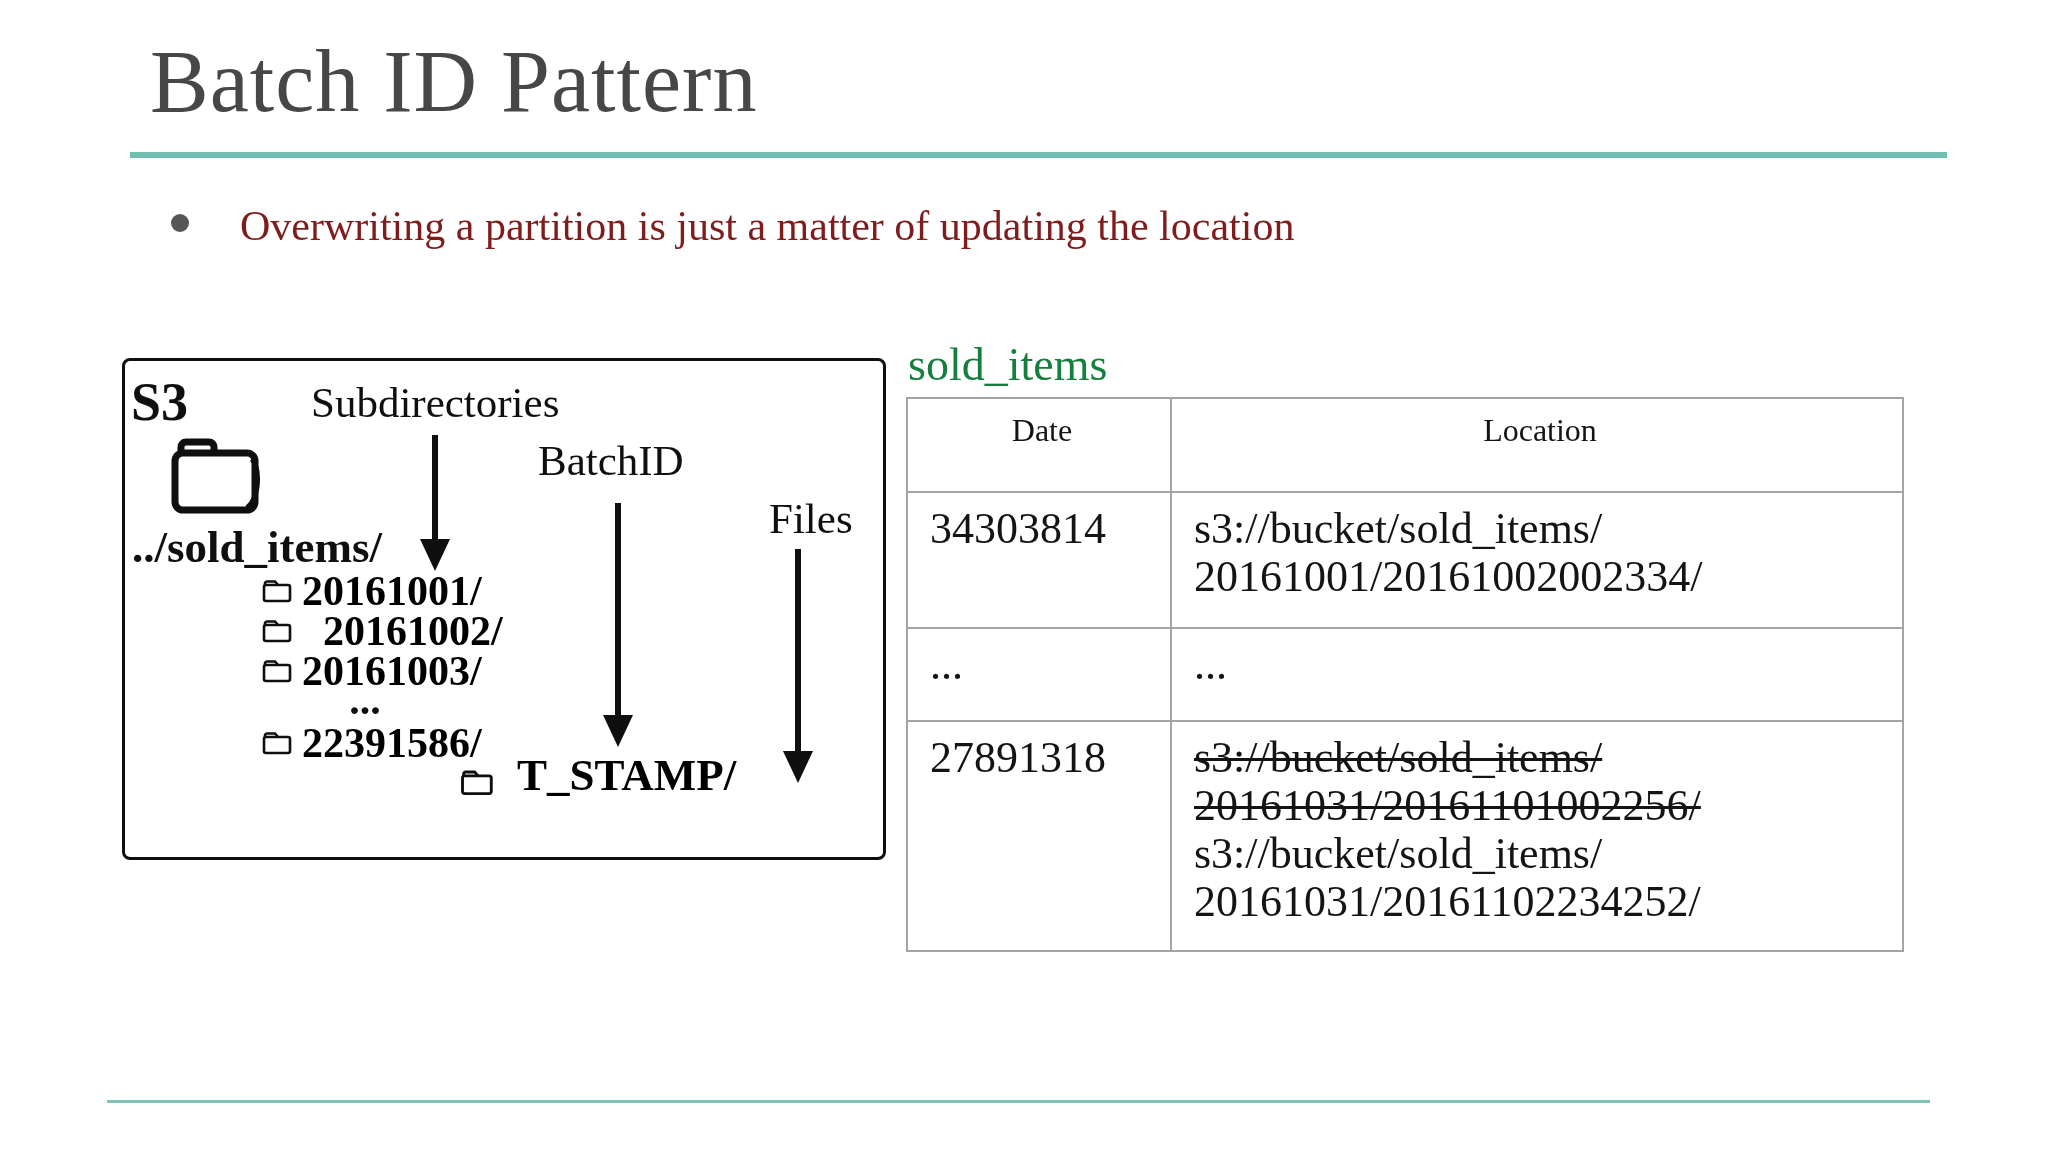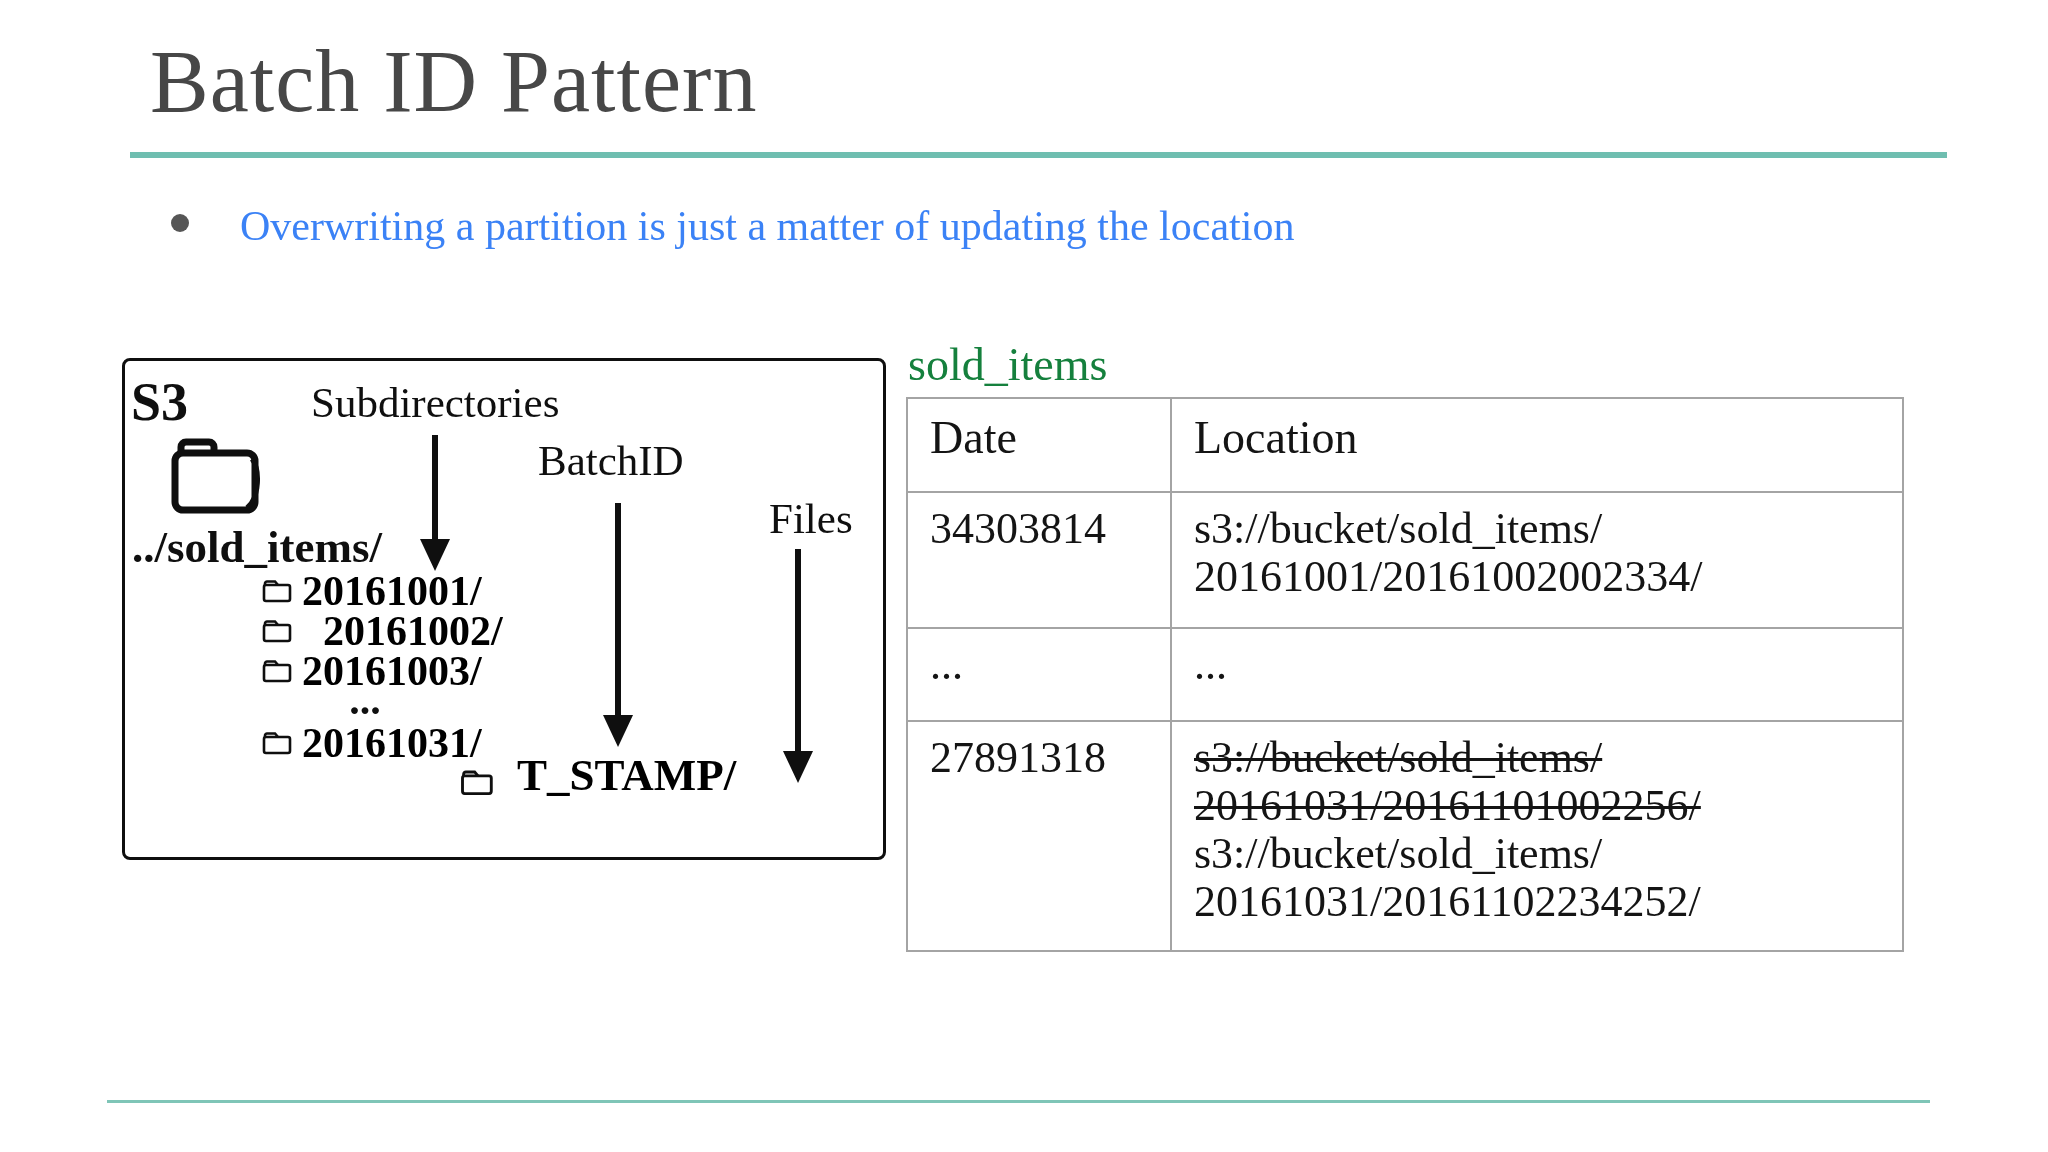--- a/index.html
+++ b/index.html
@@ -13,21 +13,21 @@
   
   .slide-title{
     left:150px;top:38px;font-size:88px;line-height:1;color:#474747;
     letter-spacing:1px;white-space:nowrap;
   }
   .title-divider{left:130px;top:152px;width:1817px;height:6px;background:#6fbeb0;}
   .bottom-divider{left:107px;top:1100px;width:1823px;height:3px;background:#7fc5b7;}
 
   
   .bullet-dot{left:171px;top:214px;width:18px;height:18px;border-radius:50%;background:#565656;}
-  .bullet-text{left:240px;top:203px;font-size:42px;line-height:1.1;color:#3b82f6;white-space:nowrap;}
+  .bullet-text{left:240px;top:203px;font-size:42px;line-height:1.1;color:#7f1d1d;white-space:nowrap;}
 
   
   .diagram-box{
     left:122px;top:358px;width:758px;height:496px;
     border:3px solid #0f0f0f;border-radius:8px;background:#ffffff;
   }
   .diagram-box .abs{color:#0f0f0f;}
   .s3-label{left:6px;top:14px;font-size:54px;font-weight:bold;line-height:1;}
   .subdirs-label{left:186px;top:20px;font-size:43px;line-height:1;}
   .batchid-label{left:413px;top:78px;font-size:43px;line-height:1;}
@@ -57,21 +57,21 @@
   table.sold-items{
     position:absolute;left:906px;top:397px;width:996px;
     border-collapse:collapse;table-layout:fixed;background:#ffffff;
   }
   table.sold-items td{
     border:2px solid #a4a4a4;vertical-align:top;
     padding:12px 16px 0 22px;font-size:44px;color:#141414;line-height:1.1;
     overflow:hidden;
   }
   col.col-date{width:264px;} col.col-loc{width:732px;}
-  tr.row-header td{height:78px;font-size:46px;padding-top:14px;}
+  tr.row-header td{height:78px;font-size:32px;padding-top:14px;text-align:center;}
   tr.row-1 td{height:122px;}
   tr.row-2 td{height:79px;}
   tr.row-3 td{height:216px;}
   .locline{line-height:48px;white-space:nowrap;}
   .locline.strike{text-decoration:line-through;text-decoration-thickness:3px;}
 </style>
 </head>
 <body>
 
 <div class="abs slide-title">Batch ID Pattern</div>
@@ -127,21 +127,21 @@
       <rect x="3" y="8" width="26" height="16" rx="2" fill="none" stroke="#0f0f0f" stroke-width="2.6"></rect>
     </svg>
     <span class="lbl">20161003/</span>
   </div>
   <div class="abs entry-dots">...</div>
   <div class="dir-entry entry-4">
     <svg width="34" height="28" viewBox="0 0 34 28">
       <path d="M4 9 V6.5 a2 2 0 0 1 2-2 h8 l3 3.5" fill="none" stroke="#0f0f0f" stroke-width="2.6"></path>
       <rect x="3" y="8" width="26" height="16" rx="2" fill="none" stroke="#0f0f0f" stroke-width="2.6"></rect>
     </svg>
-    <span class="lbl">20161031/</span>
+    <span class="lbl">22391586/</span>
   </div>
 
   <div class="tstamp-row">
     <svg width="38" height="31" viewBox="0 0 34 28">
       <path d="M4 9 V6.5 a2 2 0 0 1 2-2 h8 l3 3.5" fill="none" stroke="#0f0f0f" stroke-width="2.6"></path>
       <rect x="3" y="8" width="26" height="16" rx="2" fill="none" stroke="#0f0f0f" stroke-width="2.6"></rect>
     </svg>
     <span class="lbl">T_STAMP/</span>
   </div>
 

